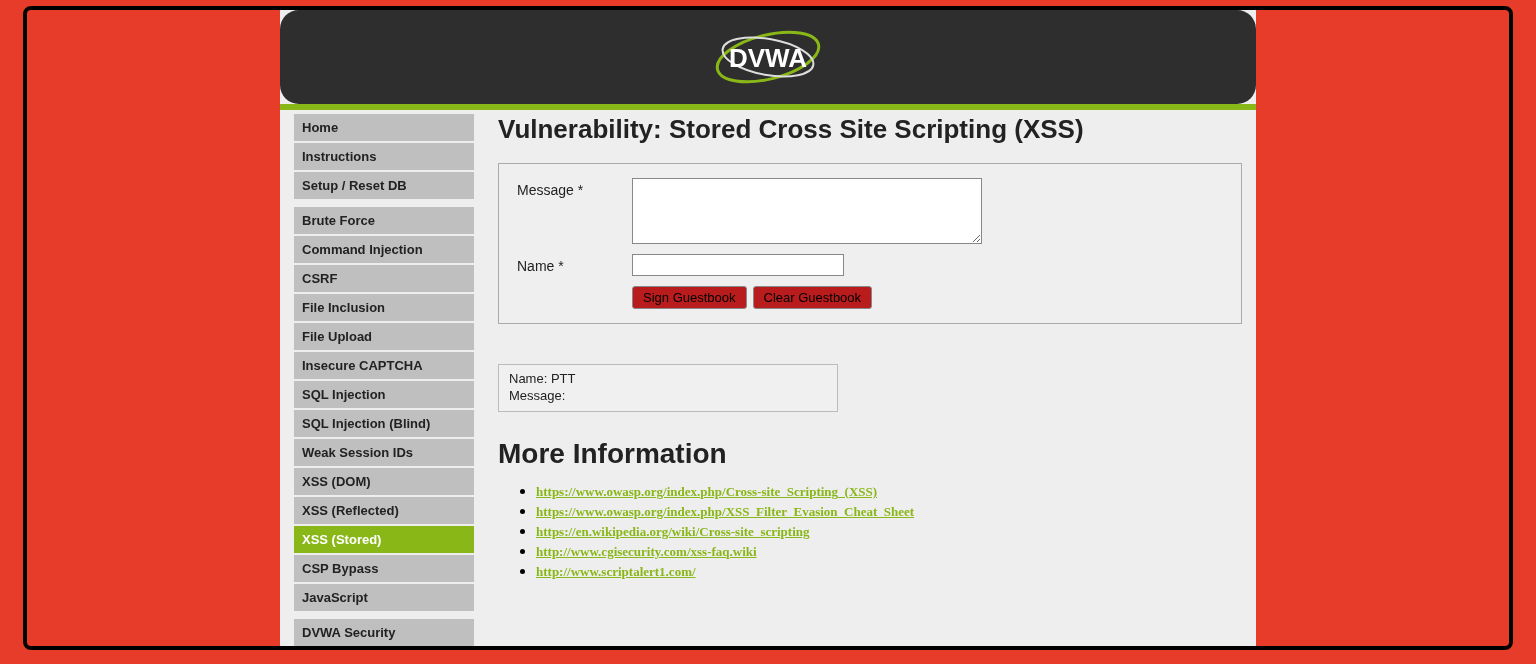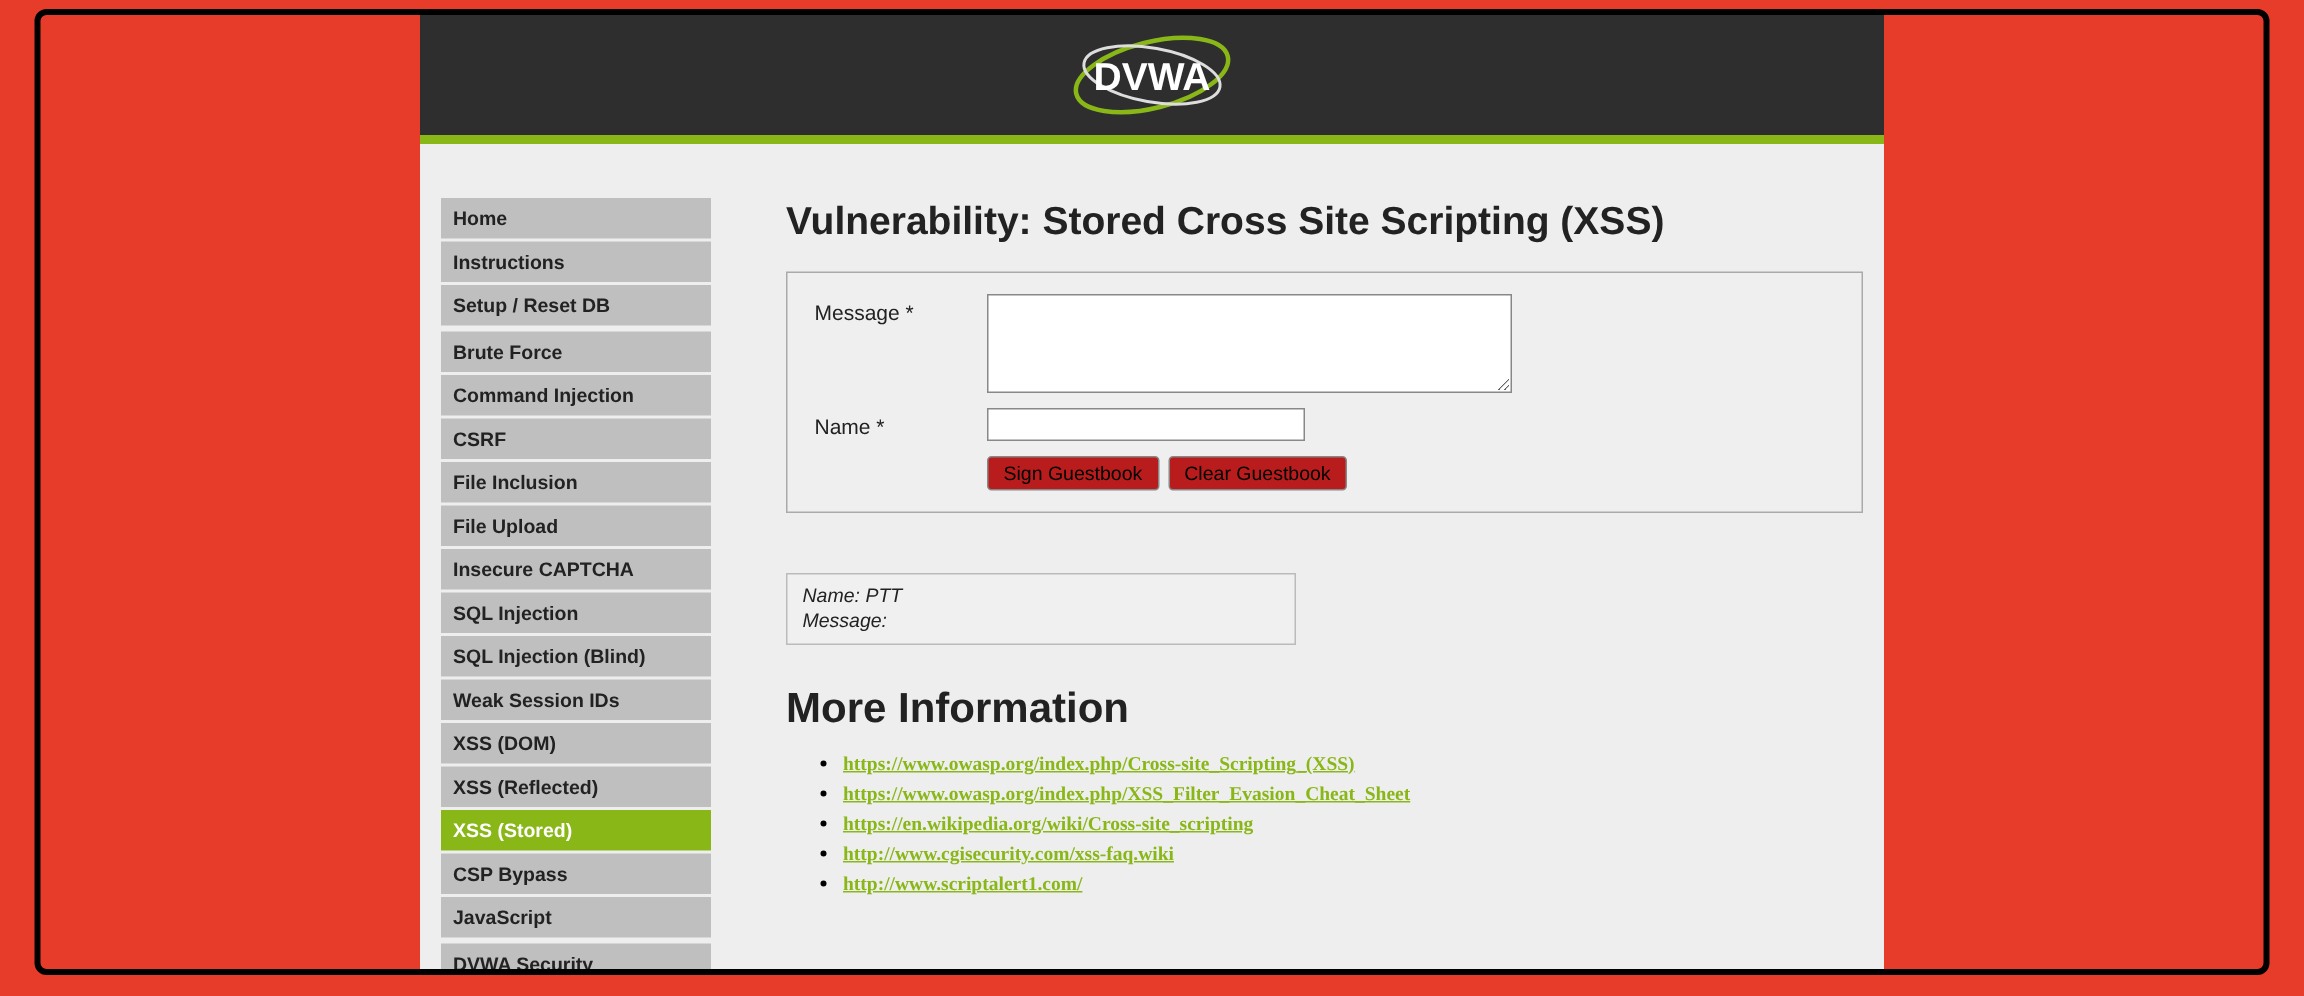--- a/index.html
+++ b/index.html
@@ -26,39 +26,40 @@
       left: 253px;
       right: 253px;
       top: 0;
       bottom: 0;
       background: #eeeeee;
       display: flex;
       flex-direction: column;
     }
     .header {
       background: #2e2e2e;
-      height: 80px;
+      height: 94px;
       display: flex;
       align-items: center;
       justify-content: center;
+      border-radius: 19px;
     }
     .logo-wrap {
       display: flex;
       align-items: center;
       gap: 0;
     }
     .greenbar {
       height: 6px;
       background: #8ab718;
     }
     .body {
       display: flex;
       flex: 1;
-      padding: 36px 14px 0 14px;
-      gap: 50px;
+      padding: 4px 14px 0 14px;
+      gap: 24px;
       overflow: hidden;
     }
     .sidebar {
       width: 180px;
       display: flex;
       flex-direction: column;
       gap: 2px;
       flex-shrink: 0;
     }
     .nav-spacer { height: 12px; }
@@ -132,21 +133,20 @@
     }
     .entry {
       margin-top: 40px;
       border: 1px solid #bbb;
       background: #f0f0f0;
       width: 340px;
       padding: 6px 10px;
       font-size: 13px;
       color: #222;
       line-height: 1.3;
-      font-style: italic;
     }
     h2 {
       font-size: 28px;
       font-weight: bold;
       margin-top: 26px;
       margin-bottom: 12px;
       color: #222;
     }
     ul.links {
       margin-left: 38px;

